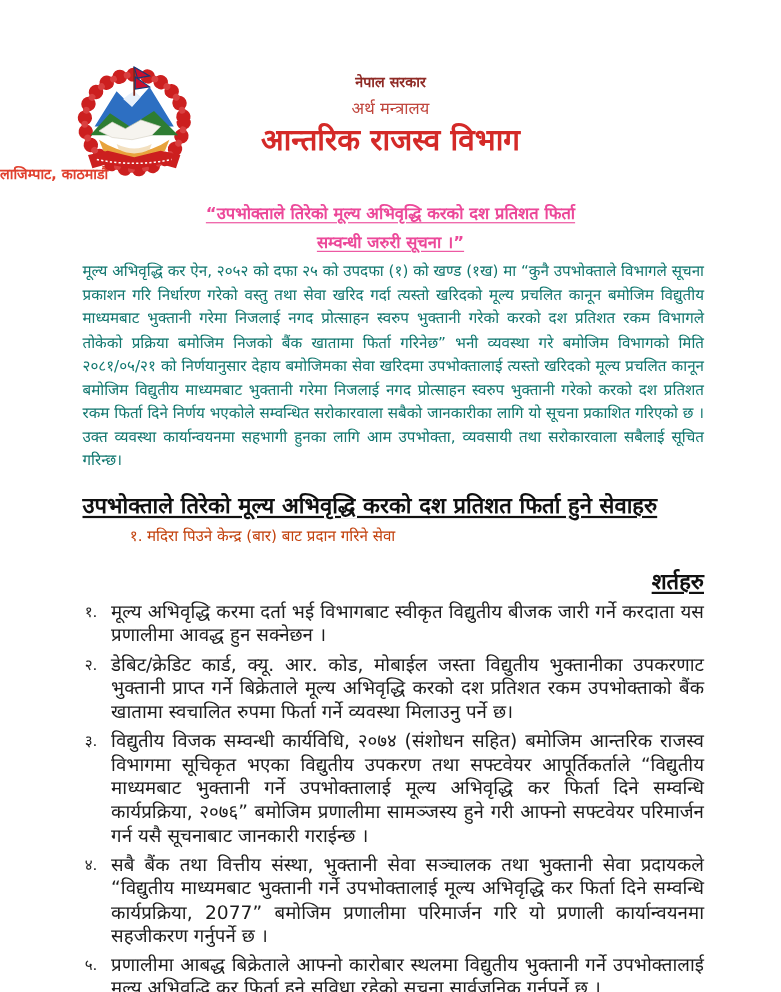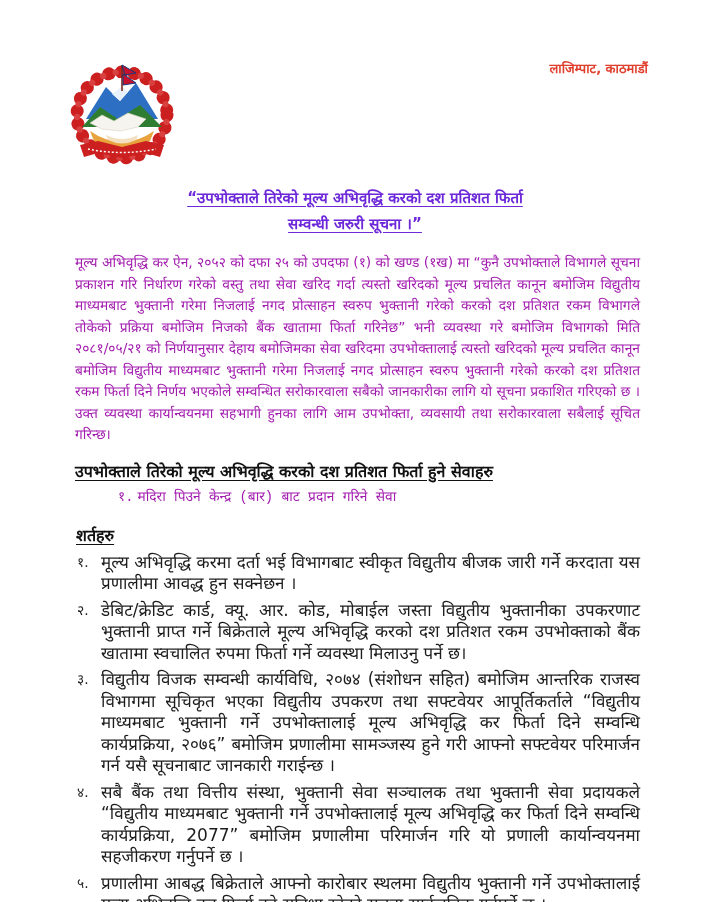--- a/index.html
+++ b/index.html
@@ -17,48 +17,48 @@
   .header-band { position: relative; height: 120px; }
   .emblem {
     position: absolute; left: 62px; top: 2px;
     width: 120px; height: 112px;
   }
   .header-center { text-align: center; padding-top: 10px; }
   .gov-line   { font-size: 13px; font-weight: bold; color: #8f2a25; line-height: 22px; }
   .min-line   { font-size: 15px; color: #c0453c; line-height: 24px; }
   .dept-line  { font-size: 27px; font-weight: bold; color: #d42a28; line-height: 34px; }
   .loc-line   {
-    text-align: right; padding-right: 62px;
+    padding-right: 62px;
     font-size: 13px; font-weight: bold; color: #e0402e;
     margin-top: 4px;
   }
 
   
   .notice-title {
     text-align: center; margin-top: 6px;
-    font-size: 15px; font-weight: bold; line-height: 26px; color: #6d28d9;
+    font-size: 15px; font-weight: bold; line-height: 26px; color: #ec4899;
   }
   .notice-title span { text-decoration: underline; text-underline-offset: 3px; }
 
   
   .intro {
-    margin: 15px 70px 0 75px;
+    margin: 4px 70px 0 75px;
     font-size: 13.8px; line-height: 21.5px;
-    text-align: justify; color: #a21caf;
+    text-align: justify; color: #0f766e;
   }
 
   .section-heading {
     margin: 14px 70px 4px 75px;
-    font-size: 16px; font-weight: bold; color: #111;
+    font-size: 20px; font-weight: bold; color: #111;
     text-decoration: underline; text-underline-offset: 3px;
   }
-  .section-heading.indented { margin-left: 76px; }
+  .section-heading.indented { margin-left: 120px; text-align: right; }
 
   .svc-list { margin: 2px 70px 0 118px; }
-  .svc-item { font-size: 13.8px; line-height: 24px; color: #a21caf; font-family: Liberation Mono, monospace; }
+  .svc-item { font-size: 13.8px; line-height: 24px; color: #c2410c; }
   .svc-item .num { margin-right: 4px; }
 
   .cond-list { margin: 6px 70px 0 77px; }
   .cond-item { display: flex; margin-bottom: 5px; }
   .cond-item .num {
     flex: 0 0 24px; font-size: 13.8px; line-height: 21.5px;
   }
   .cond-item .txt {
     flex: 1; font-size: 17px; line-height: 21.5px;
     text-align: justify; color: #1c1c1c;
@@ -91,20 +91,25 @@
 
         <path d="M18,84 L36,80 L60,86 L84,80 L102,84 L98,96 L84,92 L60,97 L36,92 L22,96 Z" fill="#cc1f1f"></path>
         <path d="M26,88 Q60,95 94,88" fill="none" stroke="#ffffff" stroke-width="1.4" stroke-dasharray="2 2"></path>
 
         <line x1="60" y1="30" x2="60" y2="4" stroke="#7a2a1e" stroke-width="1.6"></line>
         <path d="M60,4 L74,12 L63,14 Z" fill="#c8102e" stroke="#123a7a" stroke-width="1"></path>
         <path d="M61,13 L74,22 L61,24 Z" fill="#c8102e" stroke="#123a7a" stroke-width="1"></path>
       </svg>
     </div>
 
+    <div class="header-center">
+      <div class="gov-line">नेपाल सरकार</div>
+      <div class="min-line">अर्थ मन्त्रालय</div>
+      <div class="dept-line">आन्तरिक राजस्व विभाग</div>
+    </div>
 
     <div class="loc-line">लाजिम्पाट, काठमाडौं</div>
   </div>
 
   <div class="notice-title">
     <span>“उपभोक्ताले तिरेको मूल्य अभिवृद्धि करको दश प्रतिशत फिर्ता</span><br>
     <span>सम्वन्धी जरुरी सूचना ।”</span>
   </div>
 
   <p class="intro">मूल्य अभिवृद्धि कर ऐन, २०५२ को दफा २५ को उपदफा (१) को खण्ड (१ख) मा “कुनै उपभोक्ताले विभागले सूचना प्रकाशन गरि निर्धारण गरेको वस्तु तथा सेवा खरिद गर्दा त्यस्तो खरिदको मूल्य प्रचलित कानून बमोजिम विद्युतीय माध्यमबाट भुक्तानी गरेमा निजलाई नगद प्रोत्साहन स्वरुप भुक्तानी गरेको करको दश प्रतिशत रकम विभागले तोकेको प्रक्रिया बमोजिम निजको बैंक खातामा फिर्ता गरिनेछ” भनी व्यवस्था गरे बमोजिम विभागको मिति २०८१/०५/२१ को निर्णयानुसार देहाय बमोजिमका सेवा खरिदमा उपभोक्तालाई त्यस्तो खरिदको मूल्य प्रचलित कानून बमोजिम विद्युतीय माध्यमबाट भुक्तानी गरेमा निजलाई नगद प्रोत्साहन स्वरुप भुक्तानी गरेको करको दश प्रतिशत रकम फिर्ता दिने निर्णय भएकोले सम्वन्धित सरोकारवाला सबैको जानकारीका लागि यो सूचना प्रकाशित गरिएको छ ।  उक्त व्यवस्था कार्यान्वयनमा सहभागी हुनका लागि आम उपभोक्ता, व्यवसायी तथा सरोकारवाला सबैलाई सूचित गरिन्छ।</p>

